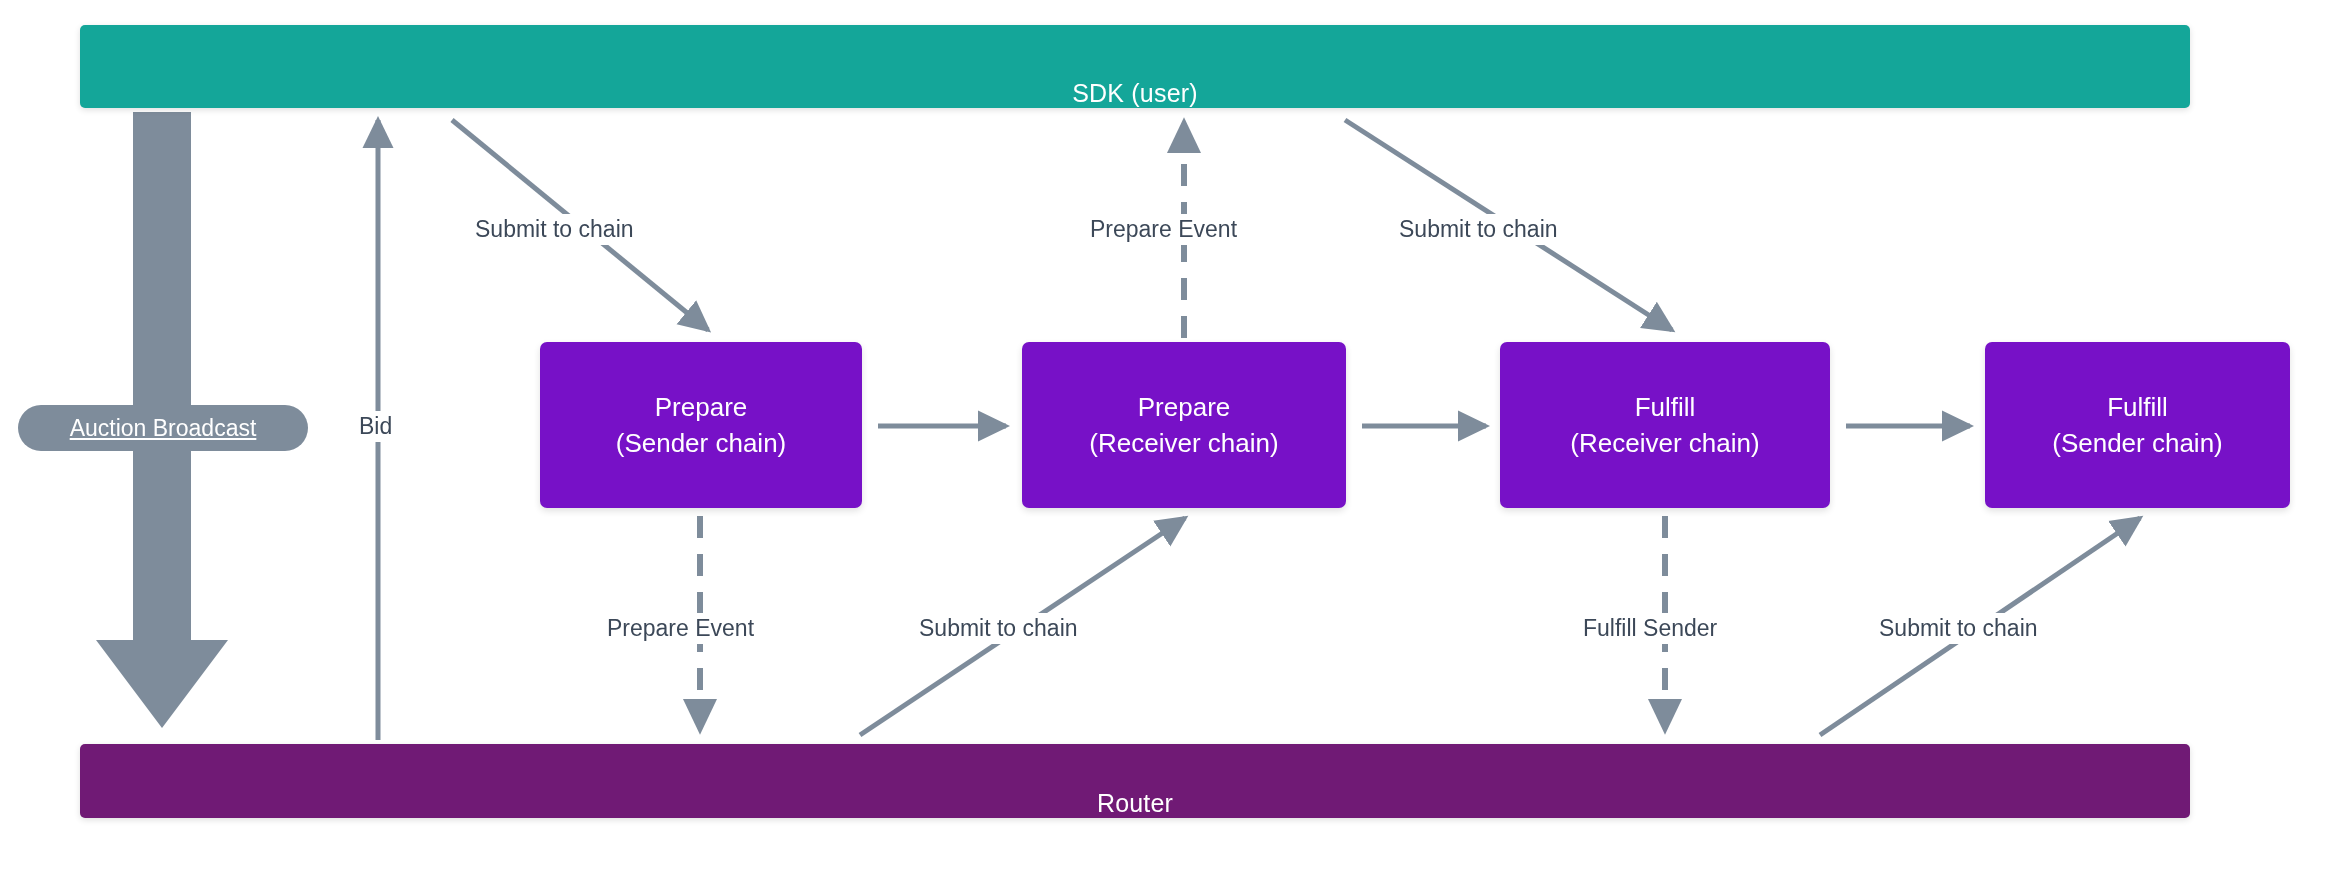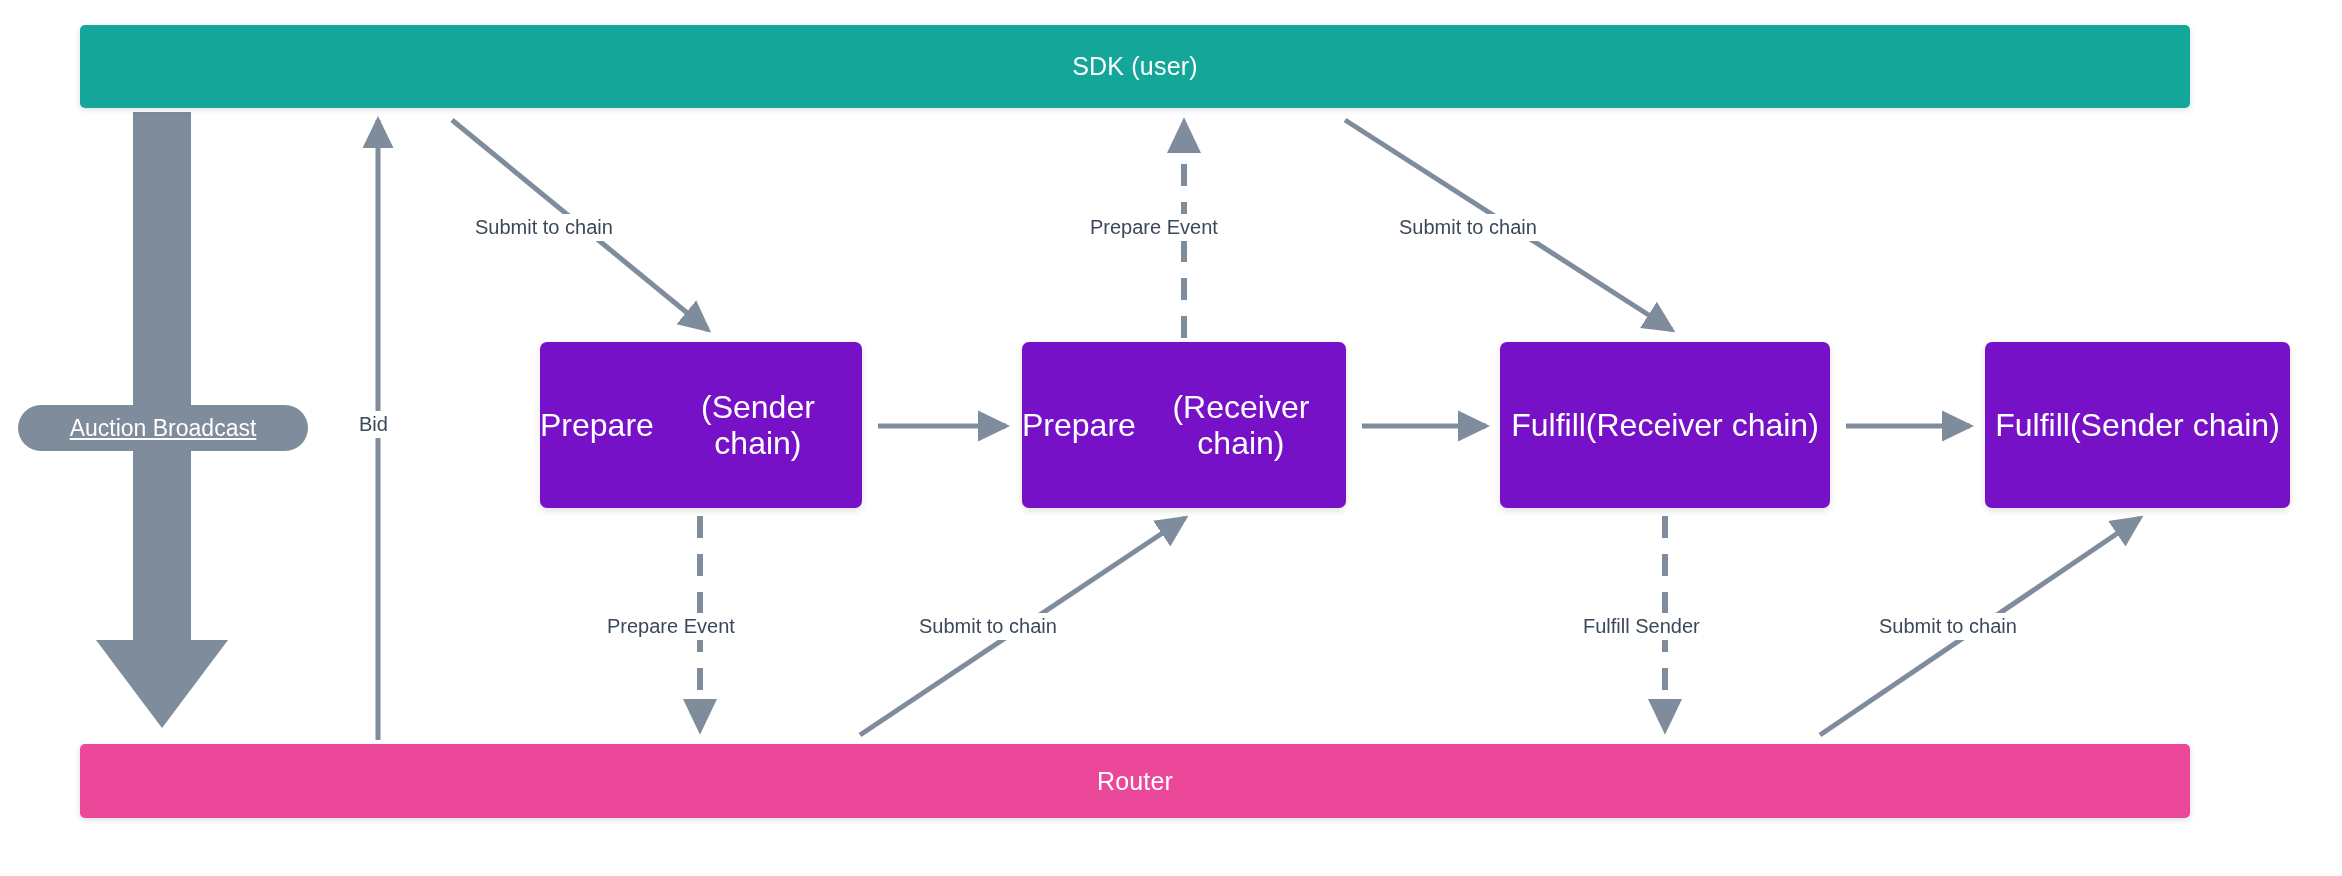--- a/index.html
+++ b/index.html
@@ -23,55 +23,56 @@
     top: 0;
     width: 2342px;
     height: 876px;
     pointer-events: none;
   }
 
   
   .lane {
     position: absolute;
     display: flex;
-    align-items: center;
+    align-items: flex-end;
     justify-content: center;
     border-radius: 5px;
     color: #ffffff;
     font-size: 25px;
     letter-spacing: 0.2px;
     box-shadow: 0 2px 6px rgba(0,0,0,0.13);
     box-sizing: border-box;
   }
   #lane-sdk {
     left: 80px;
     top: 25px;
     width: 2110px;
     height: 83px;
     background: #14A699;
   }
   #lane-router {
     left: 80px;
     top: 744px;
     width: 2110px;
     height: 74px;
-    background: #ec4899;
+    background: #701a75;
   }
 
   
   .pbox {
     position: absolute;
     top: 342px;
     height: 166px;
     background: #7711C7;
     border-radius: 7px;
     color: #ffffff;
-    font-size: 32px;
+    font-size: 26px;
     line-height: 36px;
     display: flex;
+    flex-direction: column;
     align-items: center;
     justify-content: center;
     text-align: center;
     box-shadow: 0 3px 7px rgba(0,0,0,0.12);
     box-sizing: border-box;
   }
   #box-prepare-sender   { left: 540px;  width: 322px; }
   #box-prepare-receiver { left: 1022px; width: 324px; }
   #box-fulfill-receiver { left: 1500px; width: 330px; }
   #box-fulfill-sender   { left: 1985px; width: 305px; }
@@ -92,21 +93,21 @@
     justify-content: center;
     box-sizing: border-box;
     z-index: 5;
     text-decoration: underline;
   }
 
   
   .elabel {
     position: absolute;
     color: #3C4858;
-    font-size: 20px;
+    font-size: 23px;
     background: #ffffff;
     white-space: nowrap;
     padding: 2px 7px;
     box-sizing: border-box;
     z-index: 4;
   }
   #lbl-bid              { left: 352px;  top: 411px; }
   #lbl-submit-1         { left: 468px;  top: 214px; }
   #lbl-prepare-event-up { left: 1083px; top: 214px; }
   #lbl-submit-2         { left: 1392px; top: 214px; }

